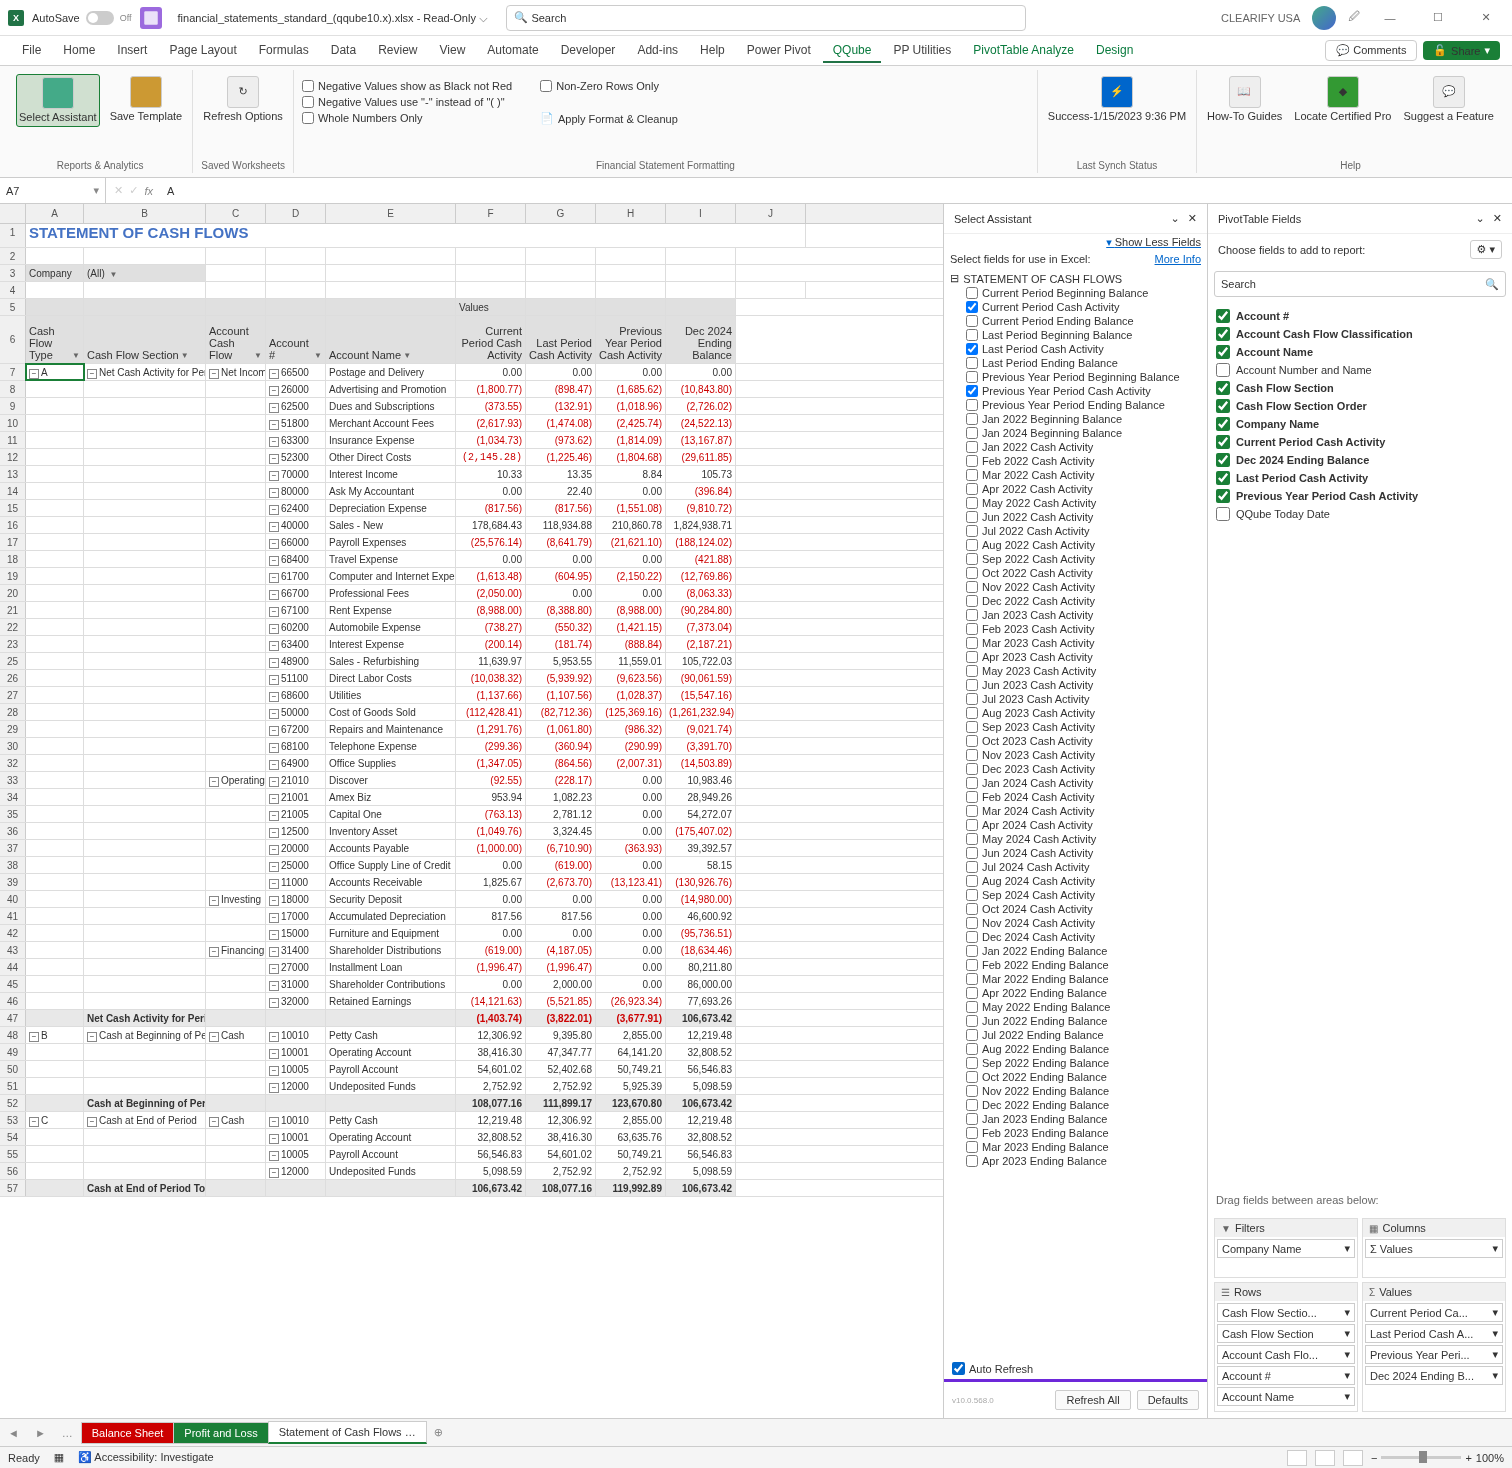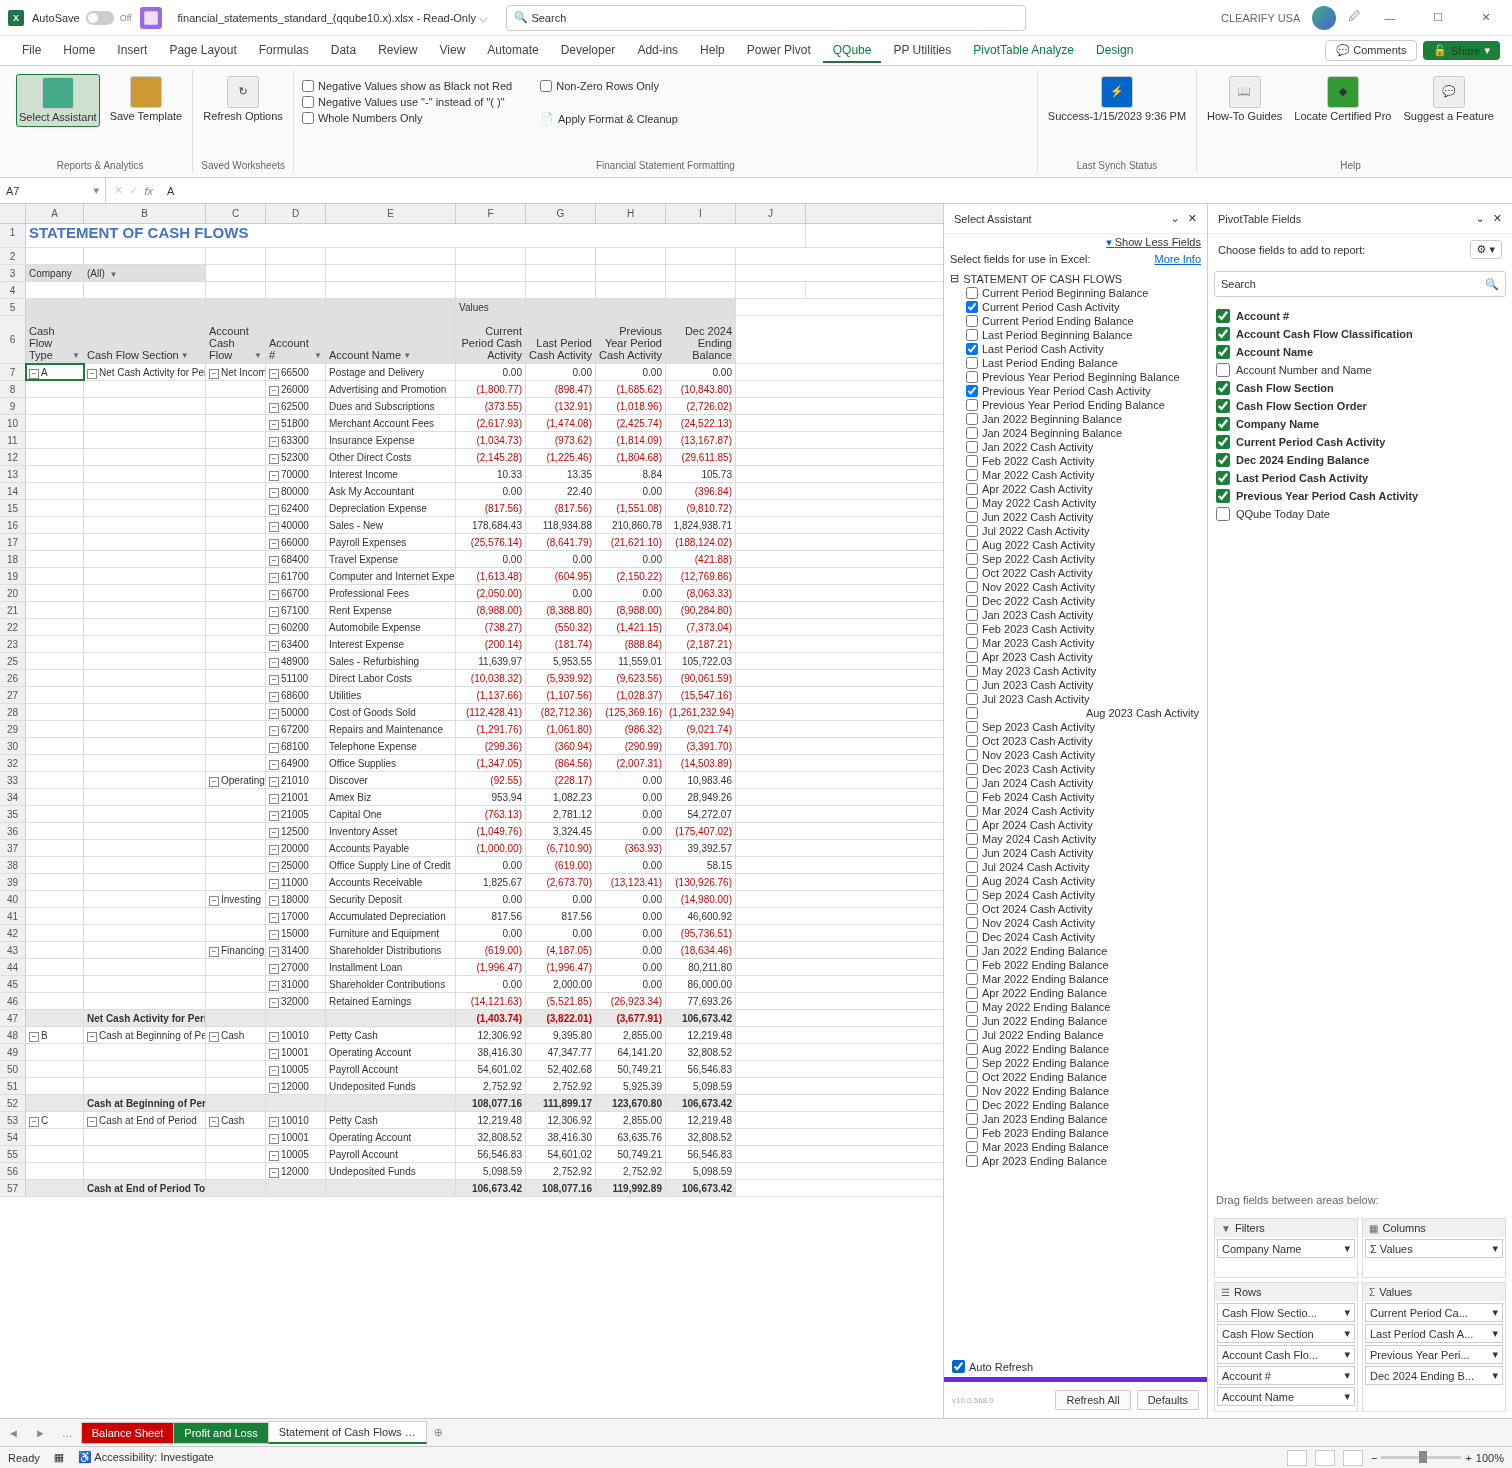--- a/index.html
+++ b/index.html
@@ -56,21 +56,21 @@
 .pane-hdr{height:30px;display:flex;align-items:center;padding:0 10px;font-size:14px;color:#444;border-bottom:1px solid #eee;justify-content:space-between}
 .pane-hdr .icons{display:flex;gap:8px;color:#888}
 .assist-body{flex:1;overflow:auto;padding:4px}
 .assist-top{display:flex;justify-content:flex-end;padding:2px 6px;font-size:10px}
 .assist-top a{color:#0066cc;text-decoration:underline}
 .assist-info{display:flex;justify-content:space-between;padding:2px 6px;font-size:10px}
 .assist-info a{color:#0066cc;text-decoration:underline}
 .tree-item{display:flex;align-items:center;gap:4px;padding:1px 4px;font-size:11px}
 .tree-item input{width:12px;height:12px}
 .tree-item.group{font-weight:normal;padding-left:2px}
-.assist-footer{padding:8px;display:flex;justify-content:space-between;align-items:center;border-top:5px solid #6d28d9}
+.assist-footer{padding:8px;display:flex;justify-content:space-between;align-items:center;border-top:3px solid #6d28d9}
 .assist-footer .btn{border:1px solid #ccc;padding:3px 10px;font-size:11px;border-radius:2px;background:#fafafa}
 .pt-pane{flex:1;display:flex;flex-direction:column;background:#fff}
 .pt-search{margin:6px;border:1px solid #ccc;border-radius:3px;height:26px;display:flex;align-items:center;padding:0 6px;color:#888;justify-content:space-between}
 .pt-list{padding:4px 8px;overflow:auto;flex:1}
 .pt-field{display:flex;align-items:center;gap:6px;padding:2px 0;font-size:11px}
 .pt-field input{width:14px;height:14px;accent-color:#1a7f37}
 .pt-field.checked{font-weight:bold}
 .pt-drag{padding:6px 8px;font-size:11px;color:#666}
 .pt-areas{display:grid;grid-template-columns:1fr 1fr;grid-template-rows:auto auto;gap:4px;padding:6px;flex-shrink:0}
 .pt-area{border:1px solid #ddd;min-height:60px;display:flex;flex-direction:column}
@@ -418,21 +418,21 @@
           <div class="cell num neg" style="width: 70px;">(1,814.09)</div>
           <div class="cell num neg" style="width: 70px;">(13,167.87)</div>
         </div>
         <div class="grow ">
           <div class="rn">12</div>
           <div class="cell " style="width: 58px;"></div>
           <div class="cell " style="width: 122px;"></div>
           <div class="cell " style="width: 60px;"></div>
           <div class="cell " style="width: 60px;"><span class="expand-btn">−</span>52300</div>
           <div class="cell " style="width: 130px;">Other Direct Costs</div>
-          <div class="cell num neg" style="width: 70px;">(2,145.28)</div>
+          <div class="cell num neg" style="width: 70px; font-family: Liberation Mono, monospace;">(2,145.28)</div>
           <div class="cell num neg" style="width: 70px;">(1,225.46)</div>
           <div class="cell num neg" style="width: 70px;">(1,804.68)</div>
           <div class="cell num neg" style="width: 70px;">(29,611.85)</div>
         </div>
         <div class="grow ">
           <div class="rn">13</div>
           <div class="cell " style="width: 58px;"></div>
           <div class="cell " style="width: 122px;"></div>
           <div class="cell " style="width: 60px;"></div>
           <div class="cell " style="width: 60px;"><span class="expand-btn">−</span>70000</div>
@@ -1083,21 +1083,21 @@
             <span>May  2023 Cash Activity</span>
           </div>
           <div class="tree-item" style="padding-left: 18px;">
             <input type="checkbox" style="">
             <span>Jun  2023 Cash Activity</span>
           </div>
           <div class="tree-item" style="padding-left: 18px;">
             <input type="checkbox" style="">
             <span>Jul  2023 Cash Activity</span>
           </div>
-          <div class="tree-item" style="padding-left: 18px; justify-content: space-between;">
+          <div class="tree-item" style="padding-left: 18px;">
             <input type="checkbox" style="">
             <span>Aug  2023 Cash Activity</span>
           </div>
           <div class="tree-item" style="padding-left: 18px;">
             <input type="checkbox" style="">
             <span>Sep  2023 Cash Activity</span>
           </div>
           <div class="tree-item" style="padding-left: 18px;">
             <input type="checkbox" style="">
             <span>Oct  2023 Cash Activity</span>

